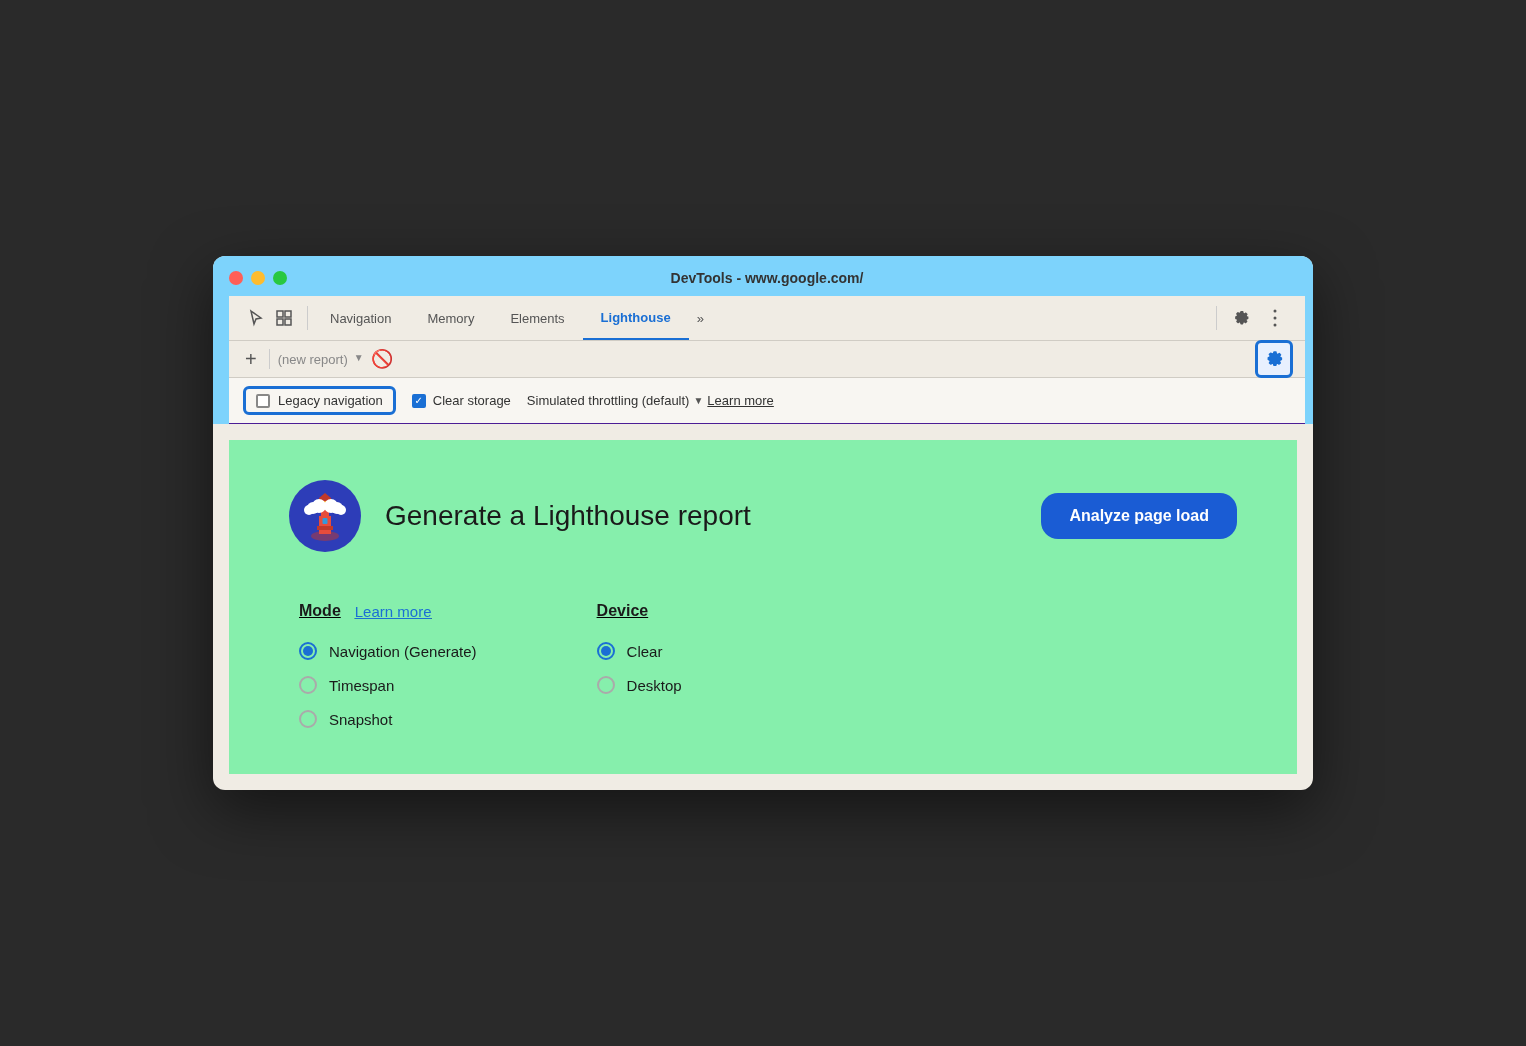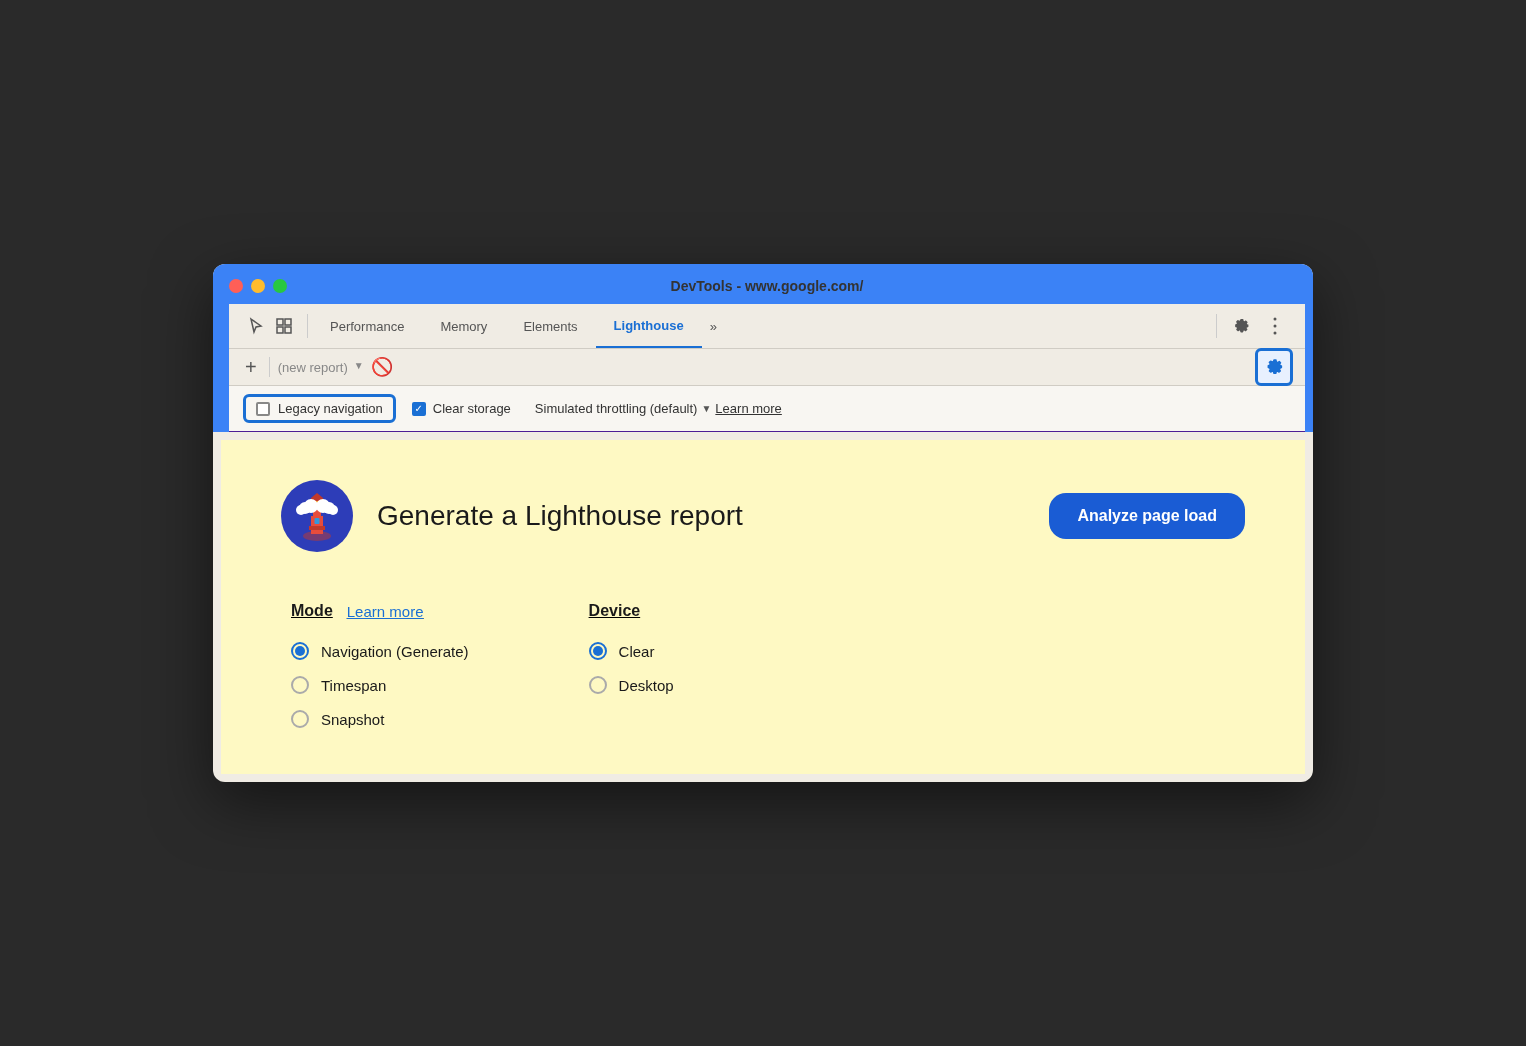--- a/index.html
+++ b/index.html
@@ -16,21 +16,21 @@
     .window {
       width: 1100px;
       background: #f0ece4;
       border-radius: 12px;
       overflow: hidden;
       box-shadow: 0 20px 60px rgba(0,0,0,0.5);
     }
 
     
     .title-bar {
-      background: #3b82f6;
+      background: #7dd3fc;
       padding: 14px 8px 0 16px;
       display: flex;
       flex-direction: column;
     }
 
     .title-bar-top {
       display: flex;
       align-items: center;
       justify-content: center;
       position: relative;
@@ -278,39 +278,39 @@
       align-items: center;
       gap: 7px;
     }
 
     .throttle-group {
       display: flex;
       align-items: center;
       gap: 4px;
       font-size: 13px;
       color: #333;
-      margin-left: 8px;
+      margin-left: 0;
     }
 
     .throttle-arrow {
       font-size: 10px;
       color: #555;
     }
 
     .learn-more-link {
       font-size: 13px;
       color: #333;
       text-decoration: underline;
       cursor: pointer;
     }
 
     
     .main-content {
-      background: #fef9c3;
-      margin: 8px;
+      background: #86efac;
+      margin: 16px;
       padding: 40px 60px;
     }
 
     
     .lighthouse-header {
       display: flex;
       align-items: center;
       gap: 24px;
       margin-bottom: 50px;
     }
@@ -447,21 +447,21 @@
           <svg width="18" height="18" viewBox="0 0 18 18" fill="none">
             <rect x="2" y="2" width="6" height="6" stroke="#555" stroke-width="1.5" fill="none"></rect>
             <rect x="10" y="2" width="6" height="6" stroke="#555" stroke-width="1.5" fill="none"></rect>
             <rect x="2" y="10" width="6" height="6" stroke="#555" stroke-width="1.5" fill="none"></rect>
             <rect x="10" y="10" width="6" height="6" stroke="#555" stroke-width="1.5" fill="none"></rect>
           </svg>
         </button>
       </div>
       <div class="divider-v"></div>
       <button class="tab">
-        <span>Performance</span>
+        <span>Navigation</span>
       </button>
       <button class="tab">
         <span>Memory</span>
       </button>
       <button class="tab">
         <span>Elements</span>
       </button>
       <button class="tab active">
         <span>Lighthouse</span>
       </button>

